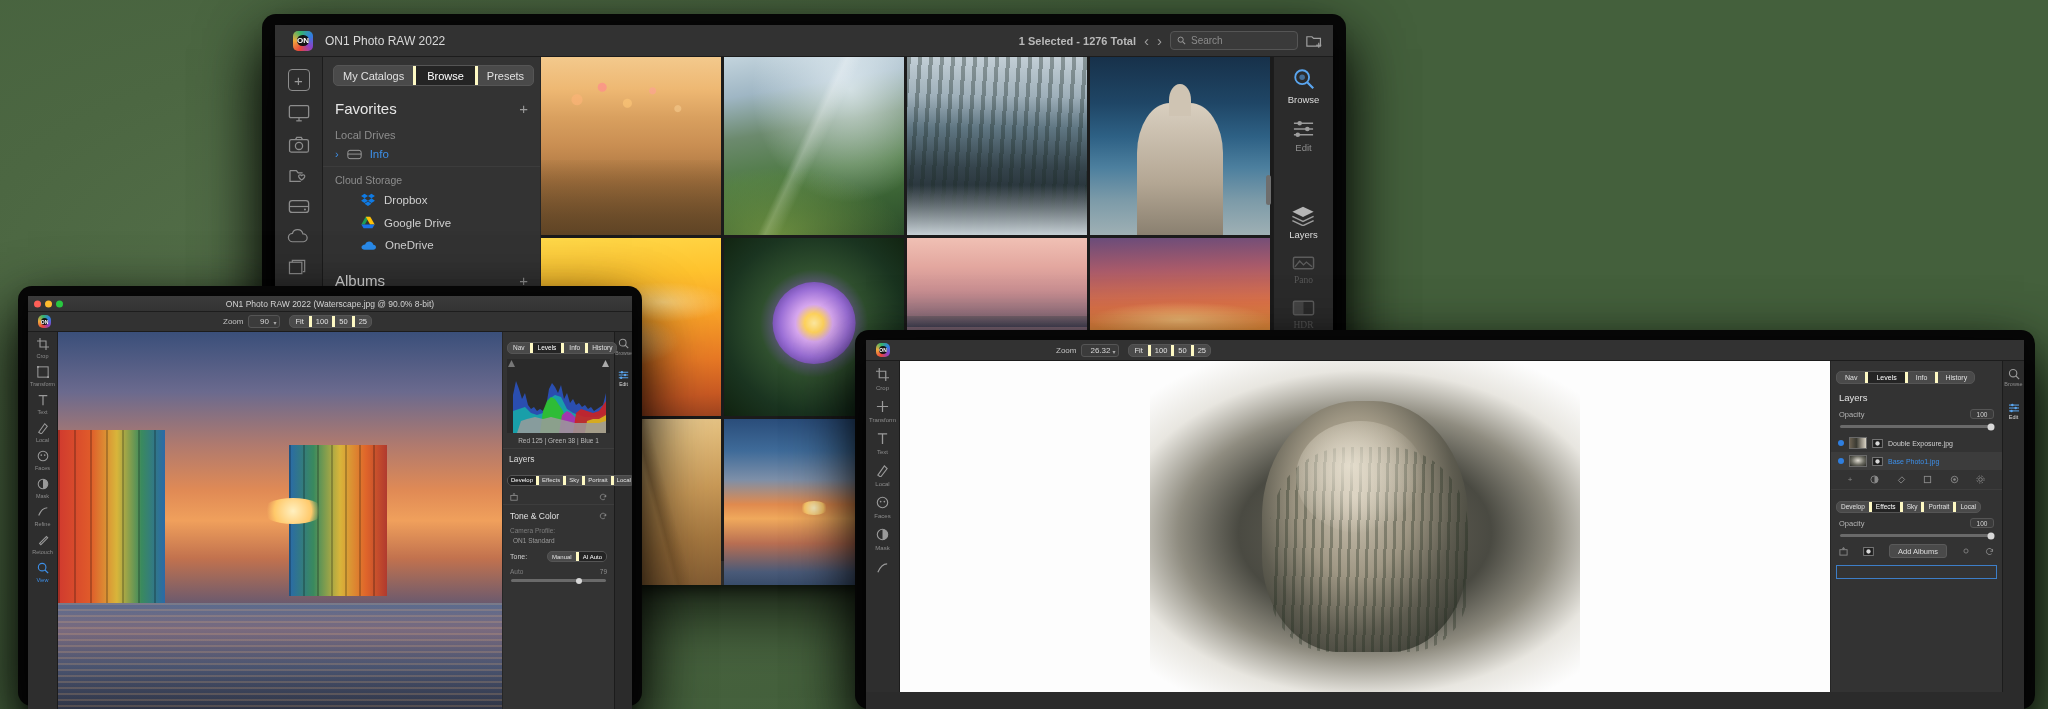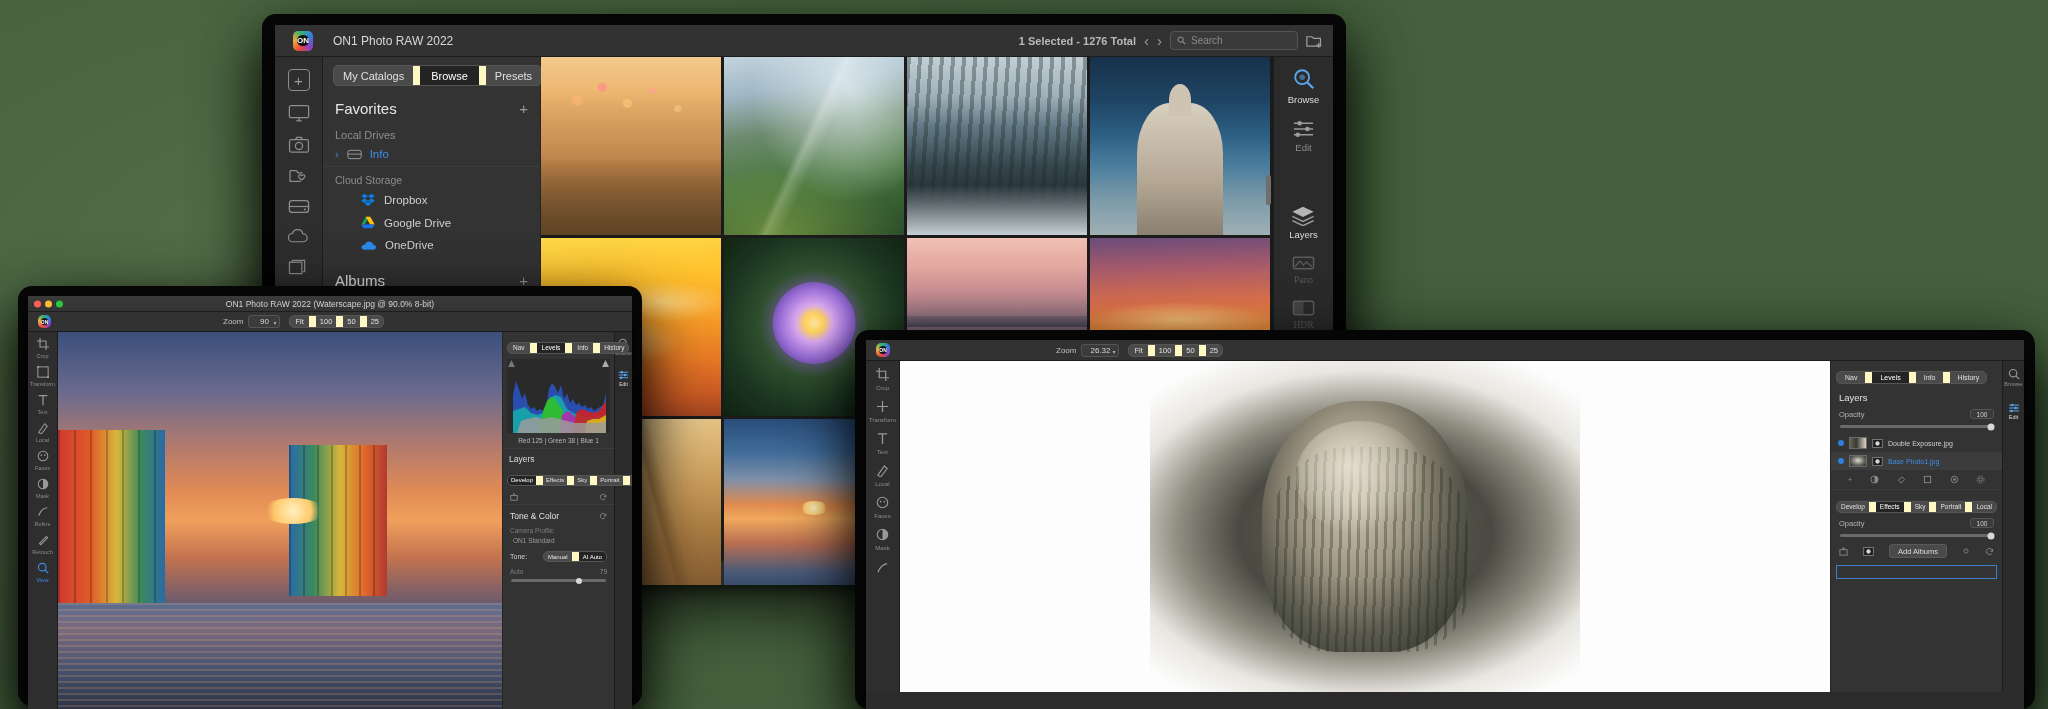--- a/index.html
+++ b/index.html
@@ -35,21 +35,21 @@
   .app-logo{ border-radius:5px; position:relative; overflow:hidden; flex:none;
     background:conic-gradient(from 200deg,#e8453c,#f2a93b,#35b36b,#2f7fe0,#8b42c8,#e8453c); }
   .app-logo::after{ content:""; position:absolute; inset:22%; border-radius:50%;
     background:#141414; }
   .app-logo .on1{ position:absolute; inset:0; display:flex; align-items:center;
     justify-content:center; color:#fff; z-index:2; font-weight:700; }
 
   .seg{ display:inline-flex; background:#4a4a4a; border-radius:5px; overflow:hidden;
         border:1px solid #555; }
   .seg > div{ color:#e0e0e0; display:flex; align-items:center; justify-content:center;
-              border-right:7px solid #fef9c3; white-space:nowrap; }
+              border-right:3px solid #fef9c3; white-space:nowrap; }
   .seg > div:last-child{ border-right:none; }
   .seg > div.active{ background:#242424; color:#fff; }
 
   .ltoolbar{ background:#2e2e2e; border-right:1px solid #1c1c1c;
              display:flex; flex-direction:column; align-items:center; }
   .ticon{ color:#9a9a9a; display:flex; align-items:center; justify-content:center; }
 
   .panel{ background:#333; }
   .panel-h{ color:#e6e6e6; display:flex; align-items:center;
             justify-content:space-between; }
@@ -93,21 +93,21 @@
 
 <div class="win-bezel" style="left:262px; top:14px; width:1084px; height:430px;"></div>
 
 <div class="win" id="w1" style="left:275px; top:25px; width:1058px; height:560px;">
 
 
   <div class="appbar" style="height:32px; padding:0 8px;">
     <div class="app-logo" style="width:20px;height:20px;margin-left:10px;">
       <span class="on1" style="font-size:8px;">ON</span>
     </div>
-    <span style="color:#d8d8d8;font-size:12px;margin-left:20px;">ON1 Photo RAW 2022</span>
+    <span style="color:#d8d8d8;font-size:12px;margin-left:12px;">ON1 Photo RAW 2022</span>
 
     <div style="margin-left:auto; display:flex; align-items:center; gap:8px;">
       <span style="color:#b9b9b9;font-size:11px;font-weight:bold;">1 Selected - 1276 Total</span>
       <span style="color:#9d9d9d;font-size:15px;cursor:pointer;">‹</span>
       <span style="color:#9d9d9d;font-size:15px;cursor:pointer;">›</span>
       <div class="search" style="width:128px;height:19px;padding:0 6px;gap:5px;">
         <svg width="9" height="9" viewBox="0 0 16 16">
           <circle cx="6.5" cy="6.5" r="4.6" fill="none" stroke="#9a9a9a" stroke-width="1.7"></circle>
           <line x1="10" y1="10" x2="14.5" y2="14.5" stroke="#9a9a9a" stroke-width="1.8"></line>
         </svg>

